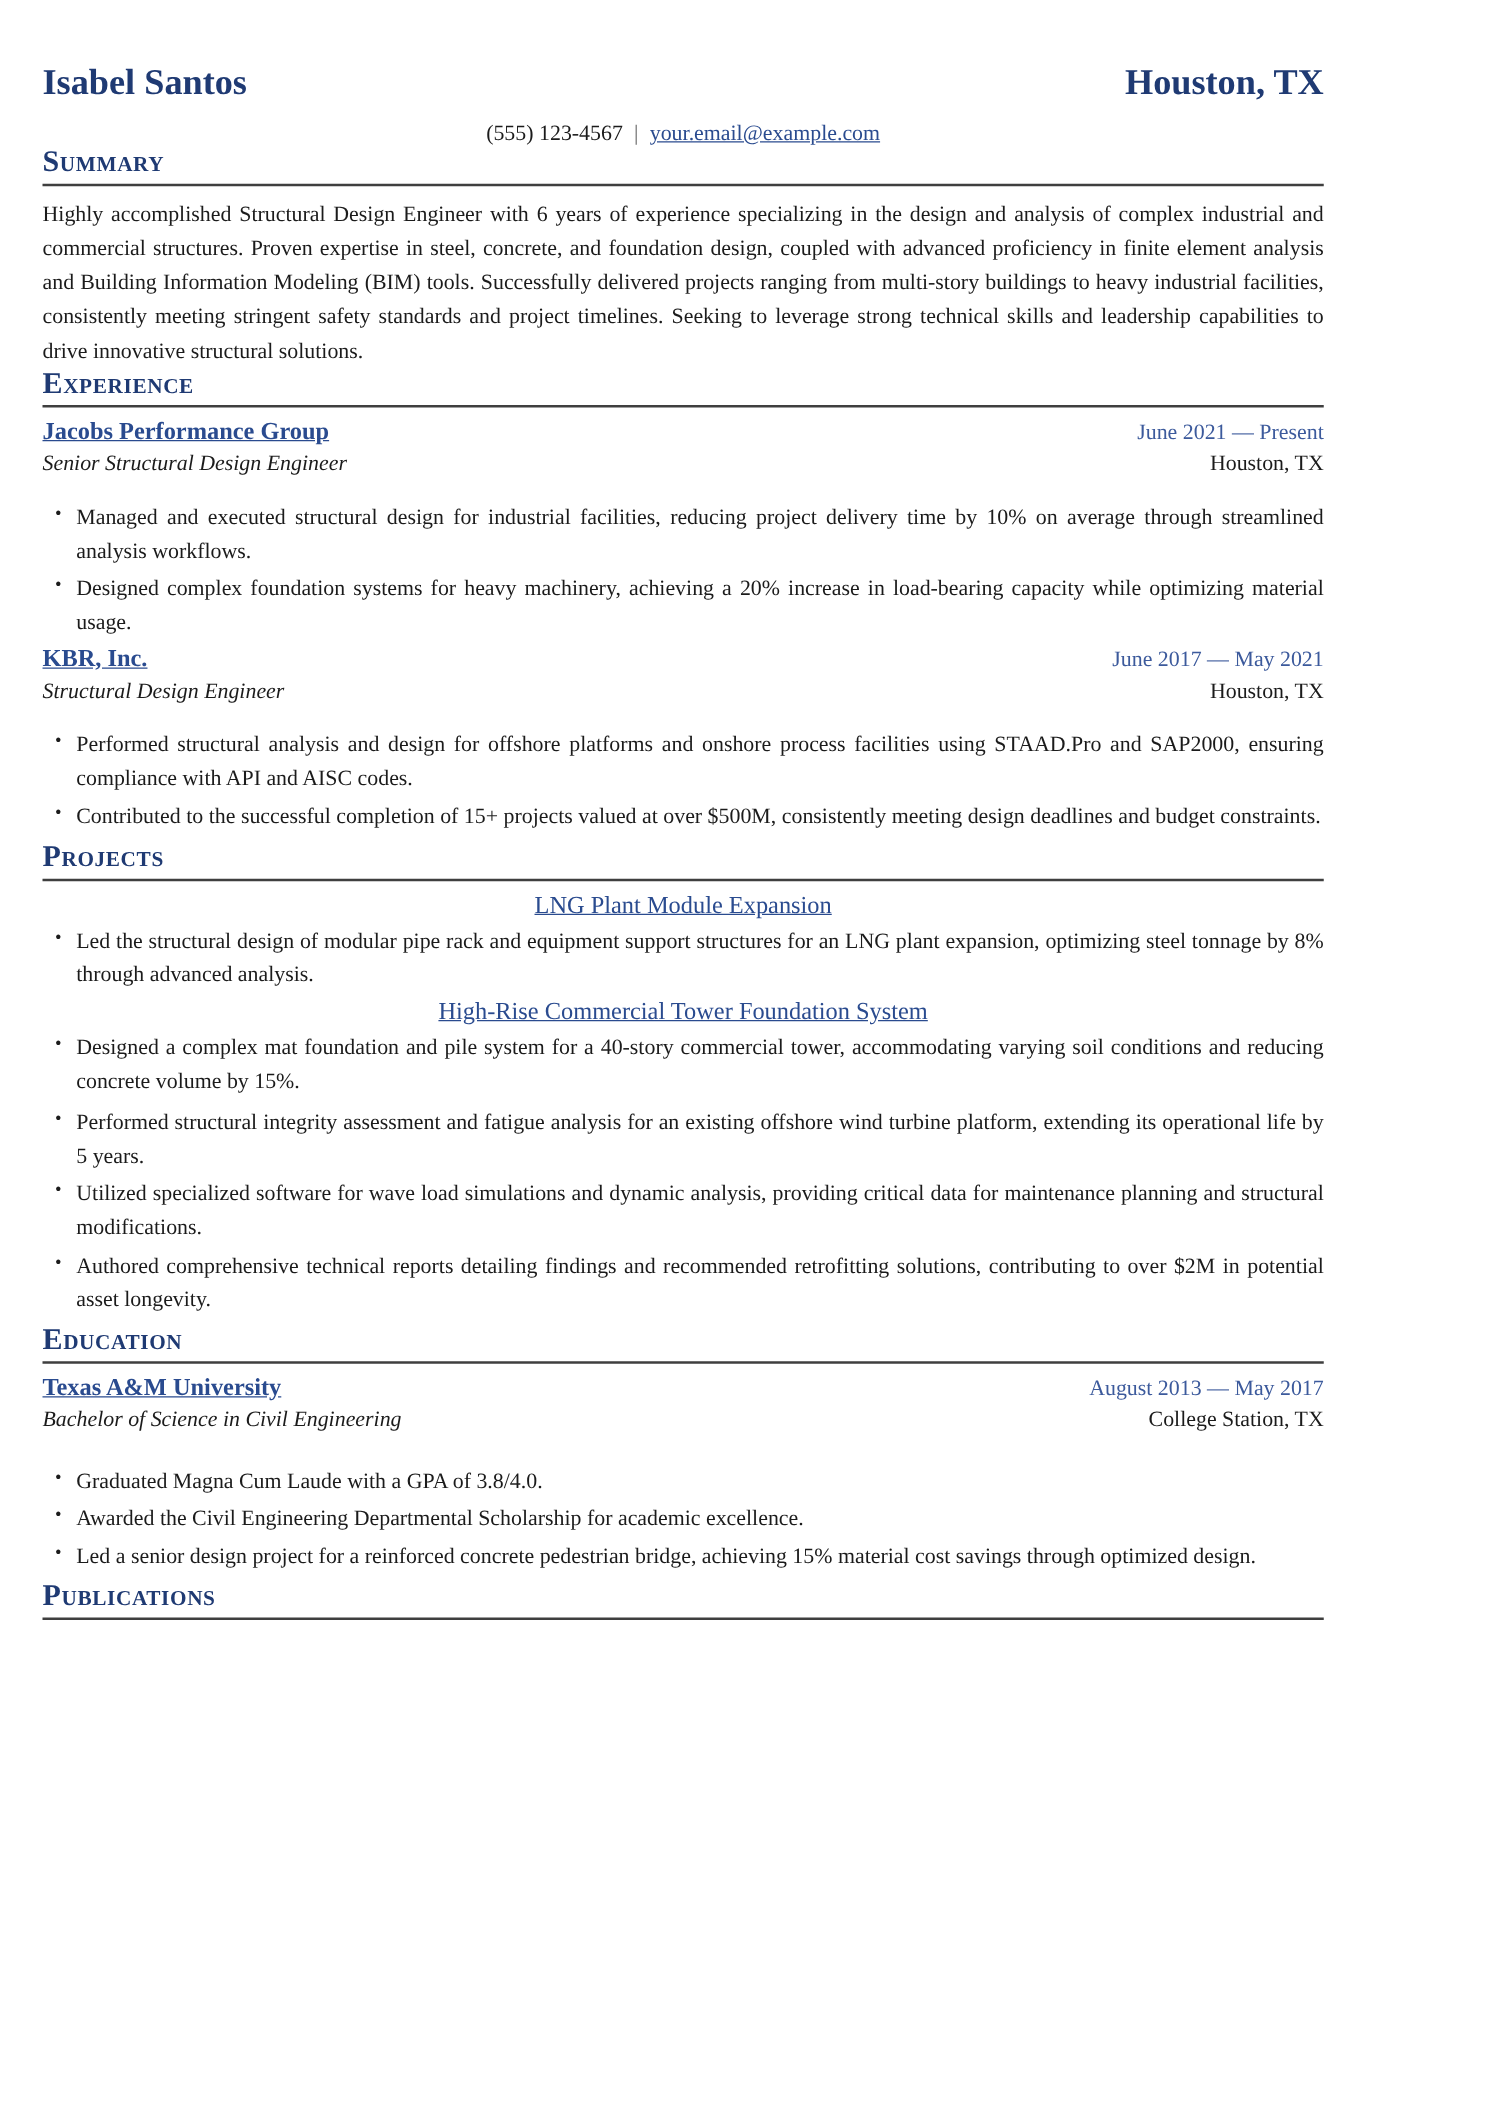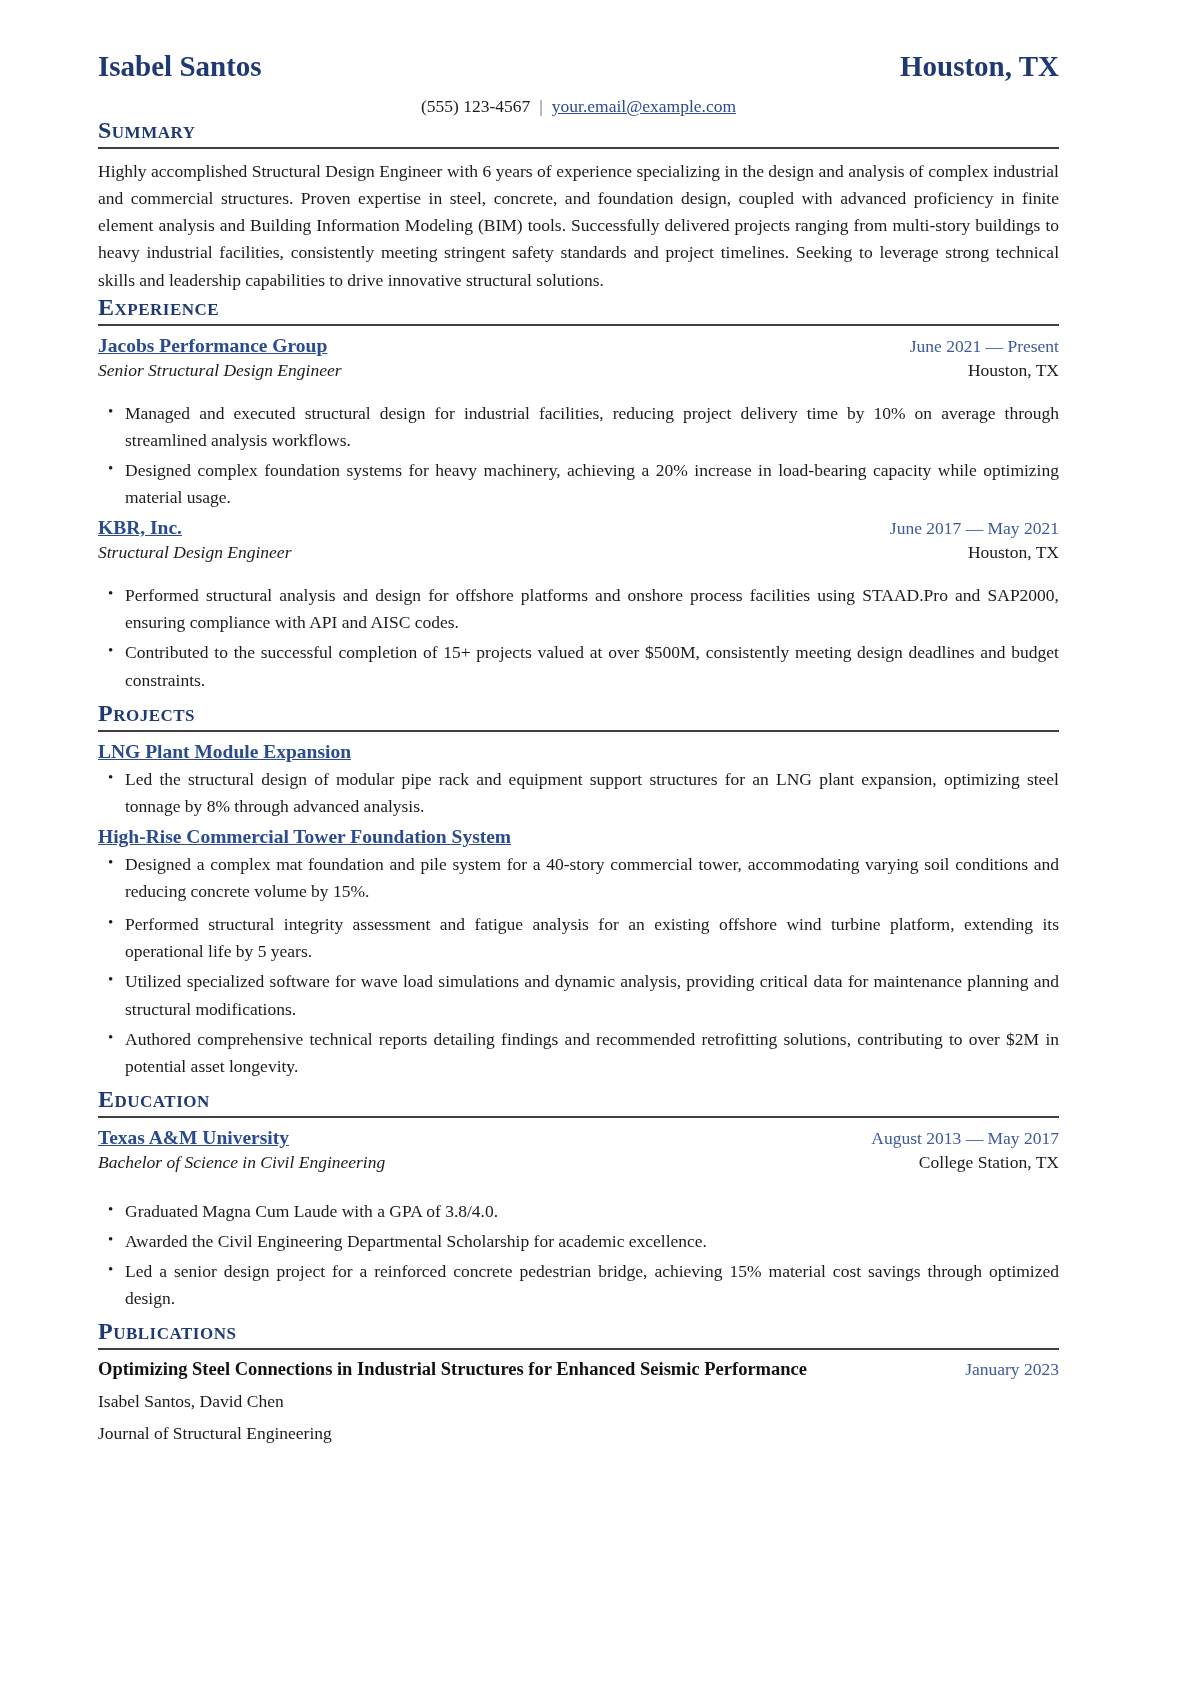--- a/index.html
+++ b/index.html
@@ -16,21 +16,21 @@
     width: 1190px;
     height: 1683px;
     background: #ffffff;
     font-family: "Liberation Serif", serif;
     color: var(--text);
     font-size: 17.5px;
   }
   .page {
     width: 1126px;
     height: 1683px;
-    padding: 50px 67px 0 98px;
+    padding: 50px 67px 0 34px;
     overflow: hidden;
   }
   
   .header-row {
     display: flex;
     justify-content: space-between;
     align-items: baseline;
   }
   .person-name, .person-location {
     font-size: 29px;
@@ -108,22 +108,23 @@
     content: "\2022";
     position: absolute;
     left: -17px;
     top: 0;
     font-size: 15px;
   }
   ul.bullets.tight { margin-top: 3px; }
   
   .project-title {
     font-size: 19.5px;
-    font-weight: bold;
+    font-weight: normal;
     margin-top: 6px;
+    text-align: center;
   }
   
   .pub-head {
     display: flex;
     justify-content: space-between;
     align-items: baseline;
     margin-top: 8px;
   }
   .pub-title {
     font-weight: bold;
@@ -234,23 +235,15 @@
         <li>Graduated Magna Cum Laude with a GPA of 3.8/4.0.</li>
         <li>Awarded the Civil Engineering Departmental Scholarship for academic excellence.</li>
         <li>Led a senior design project for a reinforced concrete pedestrian bridge, achieving 15% material cost savings through optimized design.</li>
       </ul>
     </div>
   </div>
 
   <div class="section">
     <h2 class="section-title">Publications</h2>
 
-    <div class="entry">
-      <div class="pub-head">
-        <span class="pub-title">Optimizing Steel Connections in Industrial Structures for Enhanced Seismic Performance</span>
-        <span class="pub-date">January 2023</span>
-      </div>
-      <div class="pub-line">Isabel Santos, David Chen</div>
-      <div class="pub-line">Journal of Structural Engineering</div>
-    </div>
   </div>
 
 </div>
 
 </body></html>

